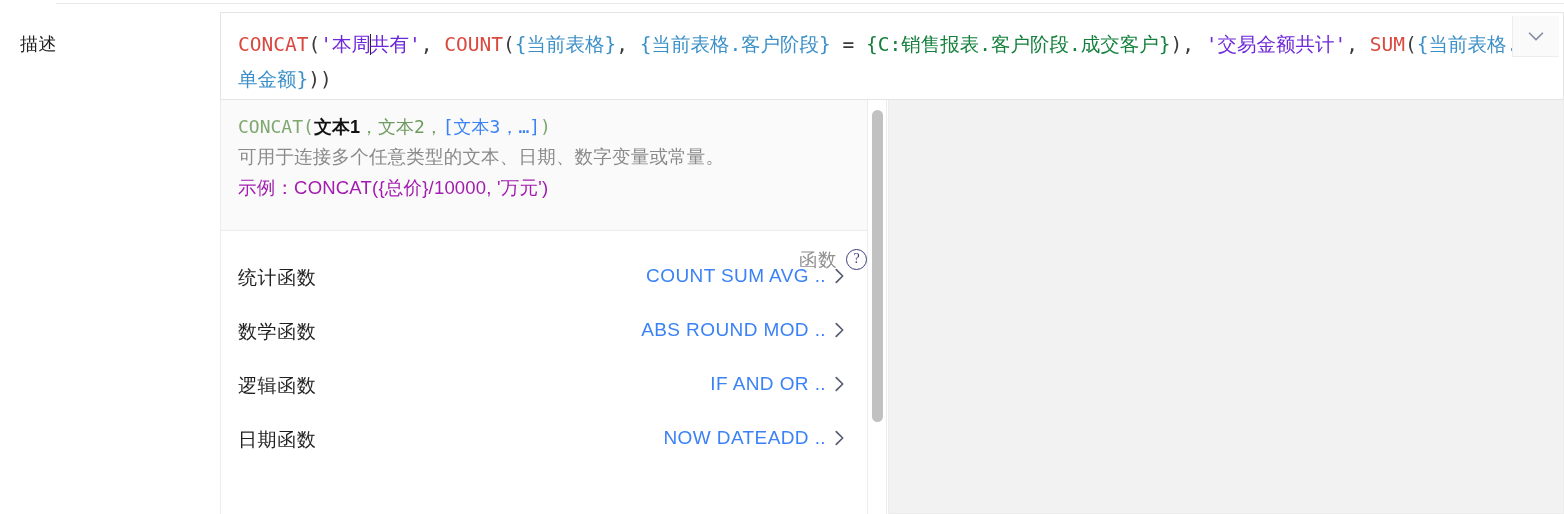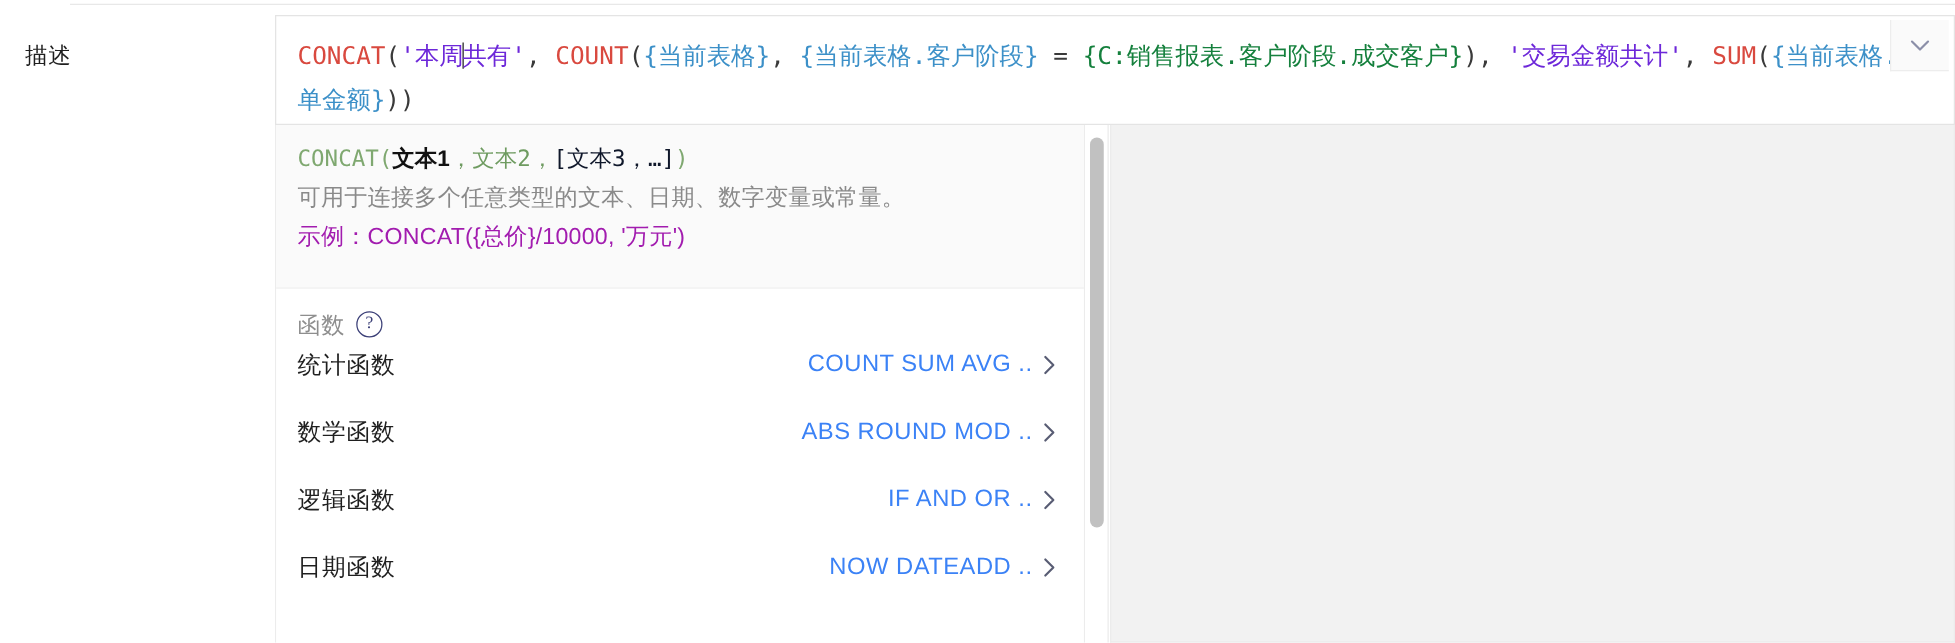--- a/index.html
+++ b/index.html
@@ -143,21 +143,21 @@
   .help-sig .arg-active {
     color: #111;
     font-weight: bold;
     font-family: "Liberation Sans", sans-serif;
     font-size: 18px;
   }
   .help-sig .arg {
     color: #6e9b60;
   }
   .help-sig .opt {
-    color: #0f172a;
+    color: #3b82f6;
   }
   .help-desc {
     margin-top: 1px;
     font-size: 18.5px;
     line-height: 31px;
     color: #8a8a8a;
     letter-spacing: 0.2px;
   }
   .help-ex {
     font-size: 18.5px;
@@ -175,20 +175,21 @@
     bottom: 0;
     background: #ffffff;
   }
   .fn-list-title {
     display: flex;
     align-items: center;
     gap: 9px;
     padding: 22px 0 0 17px;
     height: 34px;
     box-sizing: border-box;
+    justify-content: flex-end;
   }
   .fn-list-title .t {
     font-size: 18.5px;
     color: #8e8e8e;
     letter-spacing: 0.5px;
   }
   .help-icon {
     width: 21px;
     height: 21px;
     border: 1.6px solid #3b3f77;
@@ -199,21 +200,21 @@
     text-align: center;
     font-family: "Liberation Serif", serif;
     cursor: pointer;
     box-sizing: border-box;
   }
 
   .fn-row {
     position: relative;
     height: 54px;
     display: flex;
-    align-items: center;
+    align-items: flex-start;
     justify-content: space-between;
     padding: 0 17px 0 17px;
     cursor: pointer;
   }
   .fn-row .cat {
     font-size: 19px;
     color: #1f1f1f;
     letter-spacing: 0.6px;
     white-space: nowrap;
   }

